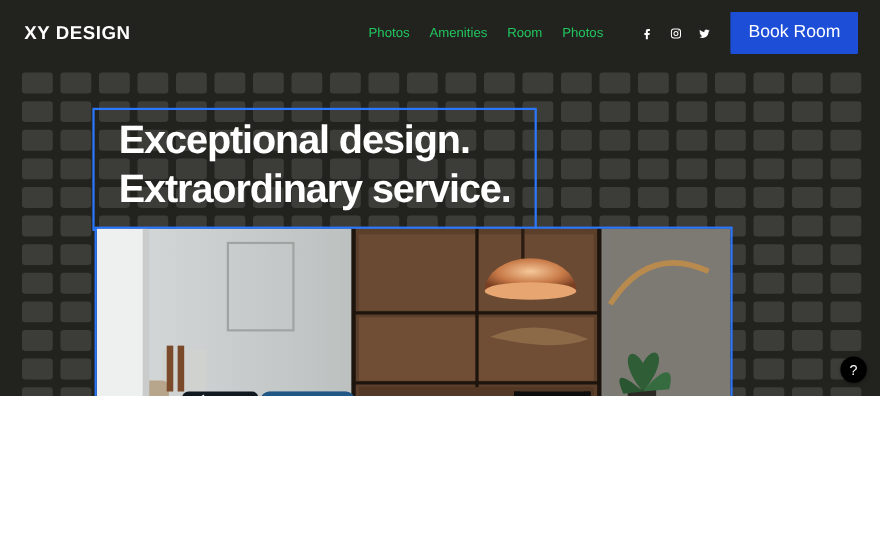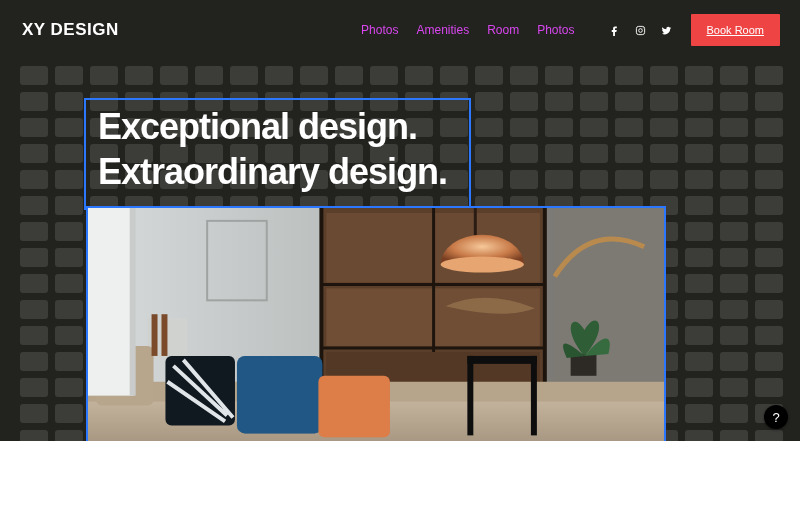--- a/index.html
+++ b/index.html
@@ -5,67 +5,66 @@
   * { margin: 0; padding: 0; box-sizing: border-box; }
   body {
     width: 800px; height: 506px;
     background: #fff;
     font-family: "Helvetica Neue", Helvetica, Arial, sans-serif;
     overflow: hidden;
     position: relative;
   }
   .canvas {
     position: absolute; top: 0; left: 0;
-    width: 800px; height: 441px;
+    width: 800px; height: 360px;
     background: #22231f;
     overflow: hidden;
   }
   
   .header {
     position: relative;
     display: flex; align-items: center;
     height: 60px;
     padding: 0 20px 0 22px;
   }
   .brand {
     color: #fff; font-weight: 700;
     font-size: 17px; letter-spacing: .5px;
   }
   .nav {
     margin-left: auto;
     display: flex; align-items: center;
     gap: 18px;
   }
   .nav a {
-    color: #d946ef; font-size: 12px; text-decoration: none;
+    color: #22c55e; font-size: 12px; text-decoration: none;
   }
   .social { display: flex; gap: 14px; margin-left: 16px; }
   .social-icon { width: 12px; height: 12px; color:#fff; display:inline-flex; align-items:center; justify-content:center; cursor:pointer;}
   .book-btn {
-    background:#ef4444; color:#fff; font-size:11px;
+    background:#1d4ed8; color:#fff; font-size:16px;
     border:none; padding:10px 16px; border-radius:1px;
     cursor:pointer;
-    text-decoration:underline;
   }
   
   .grid {
     position:absolute; left:20px; top:66px;
     display:grid;
     grid-template-columns: repeat(22, 28px);
     grid-auto-rows: 19px;
     gap:7px;
   }
   .tile {
     background:#3c3d39; border-radius:3px;
   }
   
   .headline-box {
     position:absolute; left:84px; top:98px;
     border:2px solid #2b78ff;
-    padding:4px 22px 14px 12px;
+    padding:4px 22px 14px 22px;
   }
   .headline {
     color:#fff; font-weight:700;
     font-size:36px; line-height:1.25;
     letter-spacing:-1px;
   }
   
   .hero-img {
     position:absolute; left:86px; top:206px;
     width:580px; height:280px;
@@ -491,21 +490,21 @@
       <div class="tile"></div>
       <div class="tile"></div>
       <div class="tile"></div>
       <div class="tile"></div>
       <div class="tile"></div>
     </div>
 
   <div class="headline-box">
     <div class="headline">
       <span>Exceptional design.</span><br>
-      <span>Extraordinary design.</span>
+      <span>Extraordinary service.</span>
     </div>
   </div>
 
   <div class="hero-img" aria-label="Modern interior with couch, cushions, copper lamp and wooden shelving">
     <svg viewBox="0 0 580 280" preserveAspectRatio="xMidYMid slice">
       <defs>
         <linearGradient id="wall" x1="0" y1="0" x2="1" y2="0">
           <stop offset="0" stop-color="#d7dbdc"></stop>
           <stop offset=".45" stop-color="#b9bdbc"></stop>
           <stop offset="1" stop-color="#5c5650"></stop>

